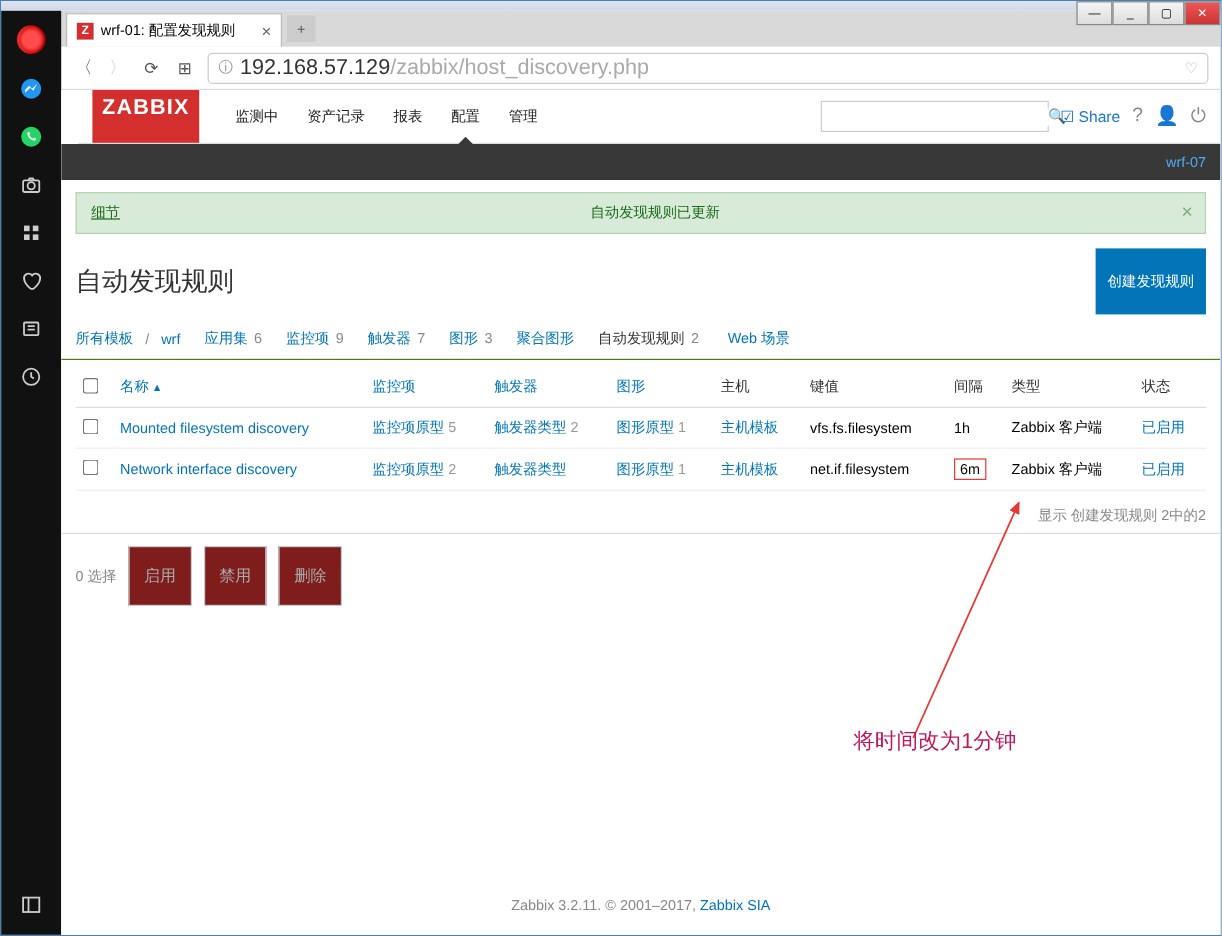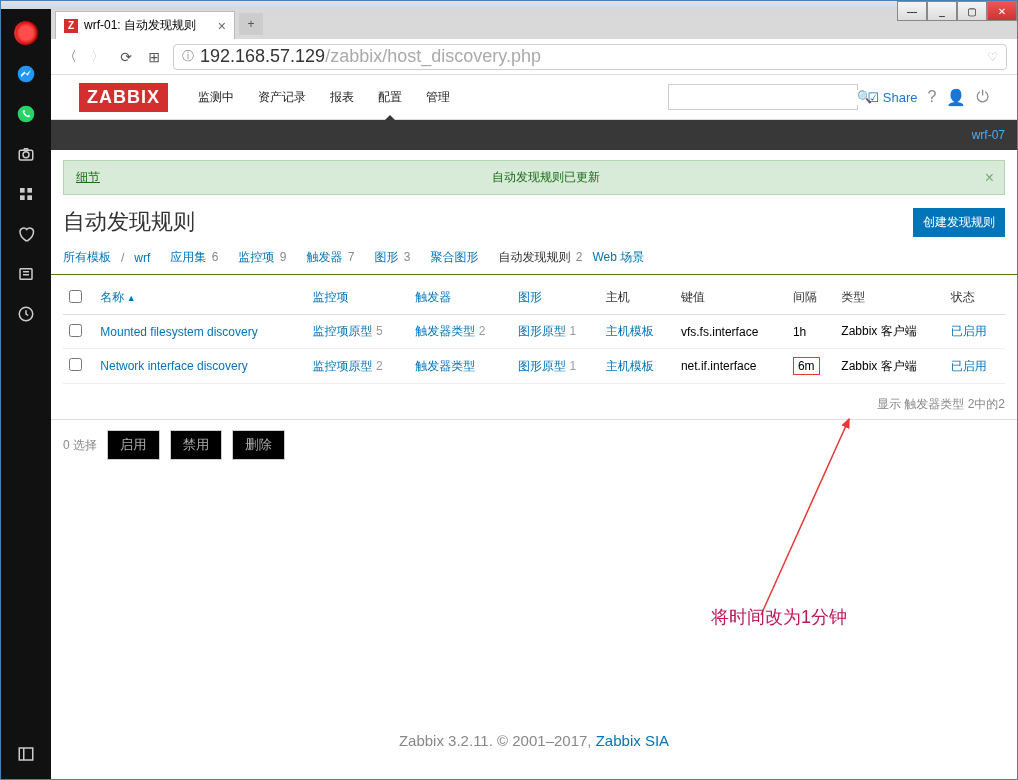--- a/index.html
+++ b/index.html
@@ -18,62 +18,62 @@
 .favicon { width: 14px; height: 14px; background: #d32f2f; color: #fff; font-weight: bold; font-size: 10px; display: flex; align-items: center; justify-content: center; }
 .tab-title { font-size: 12px; white-space: nowrap; overflow: hidden; text-overflow: ellipsis; flex: 1; }
 .close-x { font-size: 14px; color: #666; }
 .new-tab { width: 24px; height: 22px; background: #ccc; margin-left: 4px; display: flex; align-items: center; justify-content: center; color: #555; }
 .addr-bar { display: flex; align-items: center; height: 36px; padding: 0 10px; gap: 10px; border-bottom: 1px solid #ddd; background: #fff; }
 .nav-ic { width: 18px; text-align: center; color: #555; font-size: 14px; }
 .addr-box { flex: 1; border: 1px solid #ccc; border-radius: 4px; height: 26px; display: flex; align-items: center; padding: 0 8px; gap: 6px; }
 .addr-text { font-size: 18px; color: #333; }
 .addr-text .dim { color: #aaa; }
 .page { flex: 1; overflow: hidden; position: relative; background: #fff; }
-.zbx-top { display: flex; align-items: center; background: #fff; border-bottom: 1px solid #ddd; height: 45px; padding: 0 28px; }
+.zbx-top { display: flex; background: #fff; border-bottom: 1px solid #ddd; height: 45px; padding: 0 12px; margin-left: 14px; }
 .zbx-logo { background: #d32f2f; color: #fff; font-weight: bold; font-size: 18px; letter-spacing: 1px; padding: 4px 8px; }
 .zbx-menu { display: flex; margin-left: 18px; gap: 0; }
 .mnu { padding: 14px 12px; color: #222; cursor: pointer; position: relative; }
 .mnu.active::after { content: ""; position: absolute; left: 50%; bottom: -1px; transform: translateX(-50%); width: 0; height: 0; border-left: 6px solid transparent; border-right: 6px solid transparent; border-bottom: 6px solid #383838; }
 .top-right { margin-left: auto; display: flex; align-items: center; gap: 10px; }
 .search-box { border: 1px solid #ccc; height: 26px; width: 190px; display: flex; align-items: center; }
 .search-box input { border: none; flex: 1; padding: 0 6px; outline: none; }
 .search-btn { width: 28px; text-align: center; color: #888; }
 .share { color: #1976d2; font-size: 13px; }
 .topic { color: #888; font-size: 16px; }
 .zbx-sub { background: #383838; color: #eee; display: flex; align-items: center; height: 30px; padding: 0 12px; }
 .sub-item { padding: 0 10px; line-height: 30px; cursor: pointer; }
 .sub-item.cur { border-bottom: 3px solid #fff; color: #fff; }
 .hostlabel { margin-left: auto; color: #4dabf5; }
 .notice { margin: 10px 12px 0 12px; background: #d8ebd8; border: 1px solid #b1d6b1; padding: 8px 12px; display: flex; align-items: flex-start; color: #1a6a1a; position: relative; }
 .notice .det { color: #1a6a1a; text-decoration: underline; }
 .notice .msg { flex: 1; text-align: center; }
 .notice .nx { position: absolute; right: 10px; color: #7aa87a; font-size: 16px; }
 .page-head { display: flex; align-items: center; padding: 12px 12px 4px 12px; }
 .page-title { font-size: 22px; color: #333; }
-.btn-primary { margin-left: auto; background: #0275b8; color: #fff; border: none; padding: 6px 10px; font-size: 12px; }
+.btn-primary { margin-left: auto; background: #0275b8; color: #fff; border: none; padding: 19px 10px; font-size: 12px; }
 .crumbs { display: flex; align-items: center; gap: 10px; padding: 8px 12px; border-bottom: 1px solid #4d7c0f; flex-wrap: wrap; }
 .crumbs a { color: #0275b8; text-decoration: none; }
 .crumbs .cnt { color: #888; margin-left: 2px; }
 .crumbs .sep { color: #888; }
 .crumbs .cur-crumb { color: #333; }
 .tbl { width: calc(100% - 24px); margin: 6px 12px; border-collapse: collapse; }
 .tbl th { text-align: left; font-weight: normal; color: #0275b8; padding: 8px 6px; border-bottom: 1px solid #ddd; }
 .tbl th.plain { color: #333; }
 .tbl td { padding: 8px 6px; border-bottom: 1px solid #eee; vertical-align: middle; }
 .tbl td a { color: #0275b8; text-decoration: none; }
 .cnt-grey { color: #999; }
 .status-ok { color: #4caf50; margin-top: 43px; }
 .hl { border: 1px solid #e53935; padding: 1px 4px; display: inline-block; }
 .footer-count { text-align: right; padding: 6px 12px; color: #888; border-bottom: 1px solid #ddd; }
 .bulk { padding: 10px 12px; display: flex; align-items: center; gap: 10px; }
 .bulk .sel { color: #888; }
-.bulk button { background: #000000; border: 1px solid #ccc; color: #aaa; padding: 5px 12px; }
+.bulk button { background: #7f1d1d; border: 1px solid #ccc; color: #aaa; padding: 15px 12px; }
 .annot-text { position: absolute; color: #be185d; font-size: 18px; }
 .arrow-svg { position: absolute; pointer-events: none; }
-.zbx-footer { position: absolute; bottom: 30px; left: 50px; right: 0; text-align: center; color: #888; font-size: 15px; }
+.zbx-footer { position: absolute; bottom: 18px; left: 50px; right: 0; text-align: center; color: #888; font-size: 12px; }
 .zbx-footer a { color: #0275b8; text-decoration: none; }
 .sort-ar { font-size: 9px; }
 </style>
 </head>
 <body>
 
 <div class="window-frame">
   <div class="win-ctrls">
     <div class="win-btn">—</div>
     <div class="win-btn">_</div>
@@ -133,21 +133,21 @@
           <rect x="3" y="4" width="18" height="16"></rect>
           <path d="M9 4v16"></path>
         </svg>
       </div>
   </div>
 
   <div class="content-area">
     <div class="tab-bar">
       <div class="btab">
         <div class="favicon">Z</div>
-        <span class="tab-title">wrf-01: 自动发现规则</span>
+        <span class="tab-title">wrf-01: 配置发现规则</span>
         <span class="close-x">×</span>
       </div>
       <div class="new-tab">+</div>
     </div>
 
     <div class="addr-bar">
       <span class="nav-ic">〈</span>
       <span class="nav-ic" style="color:#ccc">〉</span>
       <span class="nav-ic">⟳</span>
       <span class="nav-ic">⊞</span>
@@ -198,21 +198,21 @@
       <div class="crumbs" id="crumbs">
           <a href="#">所有模板</a>
           <span class="sep">/</span>
           <a href="#">wrf</a>
           <span style="margin-left: 10px;"><a href="#">应用集</a><span class="cnt"> 6</span></span>
           <span style="margin-left: 10px;"><a href="#">监控项</a><span class="cnt"> 9</span></span>
           <span style="margin-left: 10px;"><a href="#">触发器</a><span class="cnt"> 7</span></span>
           <span style="margin-left: 10px;"><a href="#">图形</a><span class="cnt"> 3</span></span>
           <span style="margin-left: 10px;"><a href="#">聚合图形</a></span>
           <span class="cur-crumb" style="margin-left: 10px;">自动发现规则<span class="cnt"> 2</span></span>
-          <span style="margin-left: 0; text-align: center;"><a href="#">Web 场景</a></span>
+          <span style="margin-left: 14px; text-align: center;"><a href="#">Web 场景</a></span>
         </div>
 
       <table class="tbl">
         <thead>
             <tr id="thr">
               <th><input type="checkbox" style=""></th>
               <th>名称<span class="sort-ar"> ▲</span></th>
               <th>监控项</th>
               <th>触发器</th>
               <th>图形</th>
@@ -224,40 +224,40 @@
             </tr>
           </thead>
         <tbody id="tbody">
             <tr>
               <td><input type="checkbox" style=""></td>
               <td><a href="#">Mounted filesystem discovery</a></td>
               <td><a href="#">监控项原型</a><span class="cnt-grey"> 5</span></td>
               <td><a href="#">触发器类型</a><span class="cnt-grey"> 2</span></td>
               <td><a href="#">图形原型</a><span class="cnt-grey"> 1</span></td>
               <td><a href="#">主机模板</a></td>
-              <td>vfs.fs.interface</td>
+              <td>vfs.fs.filesystem</td>
               <td>1h</td>
               <td>Zabbix 客户端</td>
               <td><a href="#" class="status-ok">已启用</a></td>
             </tr>
             <tr>
               <td><input type="checkbox" style=""></td>
               <td><a href="#">Network interface discovery</a></td>
               <td><a href="#">监控项原型</a><span class="cnt-grey"> 2</span></td>
               <td><a href="#">触发器类型</a></td>
               <td><a href="#">图形原型</a><span class="cnt-grey"> 1</span></td>
               <td><a href="#">主机模板</a></td>
-              <td>net.if.interface</td>
+              <td>net.if.filesystem</td>
               <td><span class="hl">6m</span></td>
               <td>Zabbix 客户端</td>
               <td><a href="#" class="status-ok">已启用</a></td>
             </tr>
           </tbody>
       </table>
-      <div class="footer-count">显示 触发器类型 2中的2</div>
+      <div class="footer-count">显示 创建发现规则 2中的2</div>
 
       <div class="bulk">
         <span class="sel">0 选择</span>
         <button>启用</button>
         <button>禁用</button>
         <button>删除</button>
       </div>
 
       <svg class="arrow-svg" width="300" height="250" style="left:610px;top:330px">
         <defs>

